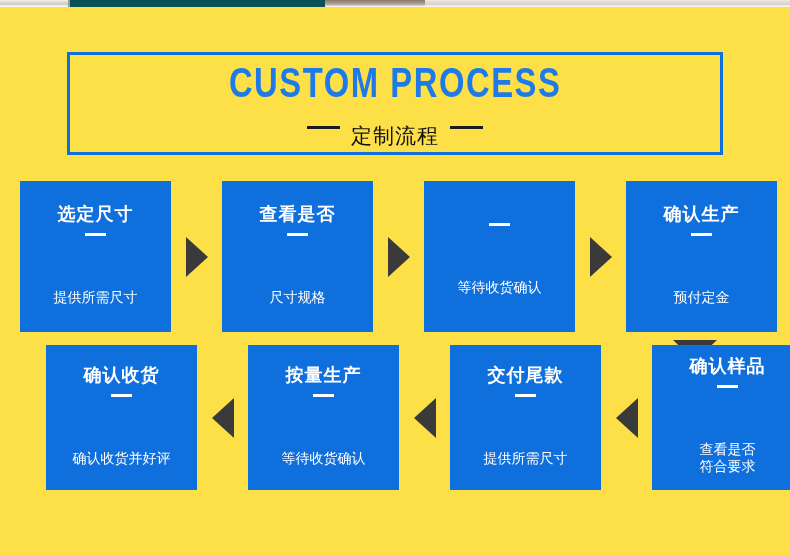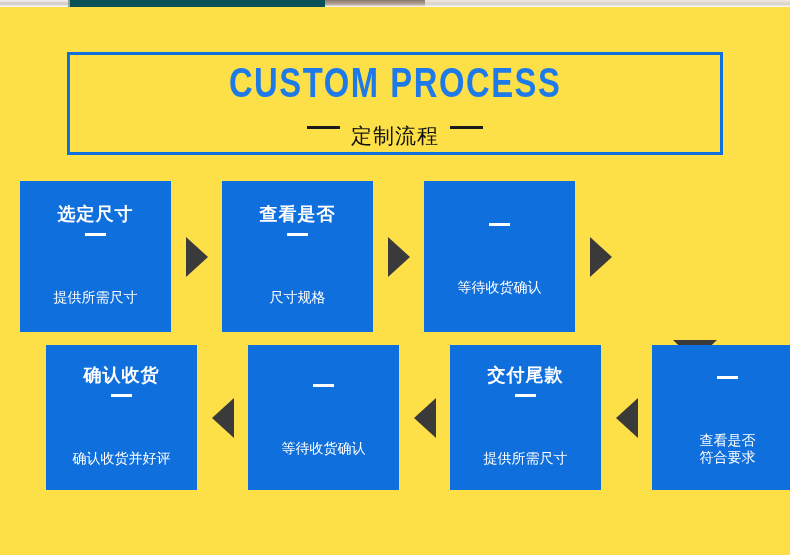--- a/index.html
+++ b/index.html
@@ -220,58 +220,65 @@
 
     <div class="step">
       <div class="step-rule"></div>
       <div class="step-desc">等待收货确认</div>
     </div>
 
     <div class="gap">
       <span class="arrow-right"></span>
     </div>
 
+    <div class="step">
+      <div class="step-title">确认生产</div>
+      <div class="step-rule"></div>
+      <div class="step-desc">预付定金</div>
+    </div>
   </div>
 
   <div class="arrow-down-wrap">
     <span class="arrow-down"></span>
   </div>
 
   <div class="row row-2">
     <div class="spacer-left"></div>
 
     <div class="step">
       <div class="step-title">确认收货</div>
       <div class="step-rule"></div>
       <div class="step-desc">确认收货并好评</div>
     </div>
 
     <div class="gap">
       <span class="arrow-left"></span>
     </div>
 
     <div class="step">
+      <div class="step-title">按量生产</div>
       <div class="step-rule"></div>
       <div class="step-desc">等待收货确认</div>
     </div>
 
     <div class="gap">
       <span class="arrow-left"></span>
     </div>
 
     <div class="step">
       <div class="step-title">交付尾款</div>
       <div class="step-rule"></div>
       <div class="step-desc">提供所需尺寸</div>
     </div>
 
     <div class="gap">
       <span class="arrow-left"></span>
     </div>
 
     <div class="step">
+      <div class="step-title">确认样品</div>
       <div class="step-rule"></div>
       <div class="step-desc">查看是否
 符合要求</div>
     </div>
   </div>
 
 </div>
 
 </body></html>

